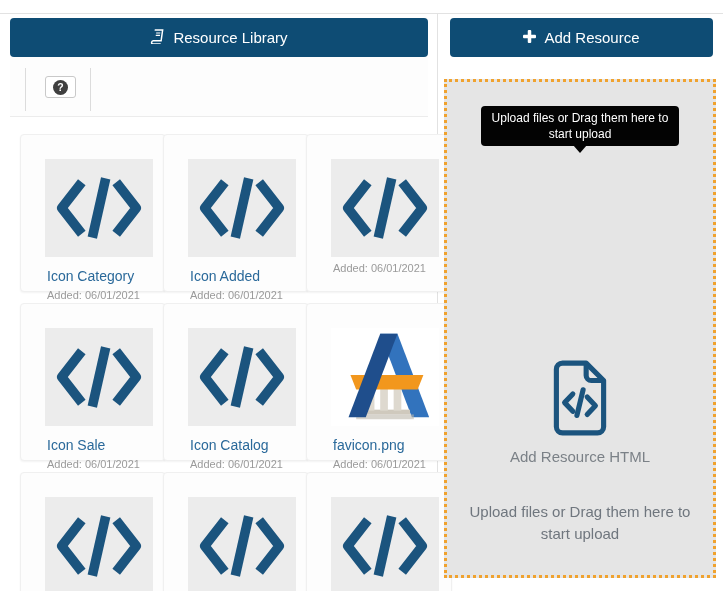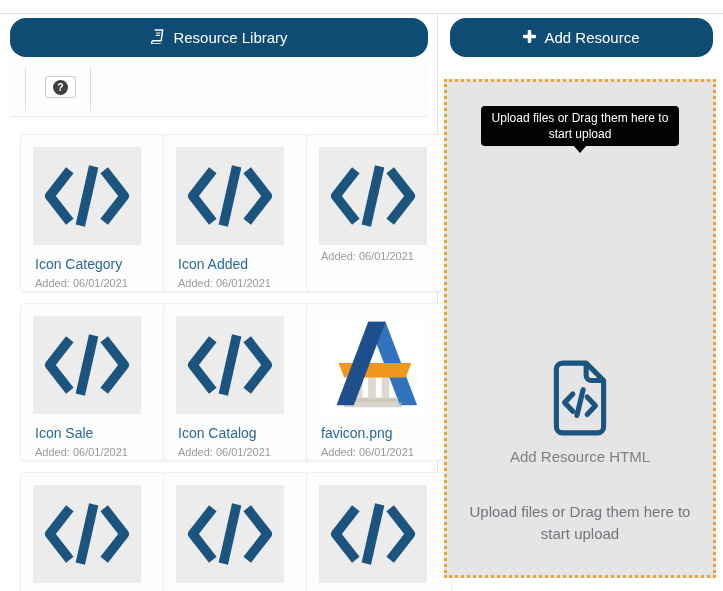--- a/index.html
+++ b/index.html
@@ -3,38 +3,38 @@
 <meta charset="utf-8">
 <style>
   * { margin:0; padding:0; box-sizing:border-box; }
   html,body { width:723px; height:591px; background:#ffffff; overflow:hidden;
               font-family:"Liberation Sans", sans-serif; position:relative; }
 
   .hairline-top { position:absolute; left:0; top:13px; width:723px; height:1px; background:#e2e2e2; }
   .col-divider  { position:absolute; left:437px; top:14px; height:577px; width:1px; background:#e2e2e2; }
 
   
-  .panel-header { height:39px; background:#0e4c74; border-radius:16px; color:#fff;
+  .panel-header { height:39px; background:#0e4c74; border-radius:4px; color:#fff;
                   display:flex; align-items:center; justify-content:center; gap:8px; font-size:15px; }
   .panel-header.bold { font-weight:normal; }
 
   
   .left-panel { position:absolute; left:10px; top:18px; width:418px; }
   .toolbar { position:relative; height:60px; background:#fdfdfd; border-bottom:1px solid #ececec; }
   .toolbar .sep { position:absolute; top:11px; height:43px; width:1px; background:#dcdcdc; }
   .sep-1 { left:15px; } .sep-2 { left:80px; }
   .help-btn { position:absolute; left:35px; top:19px; width:31px; height:22px; background:#fff;
               border:1px solid #c9c9c9; border-radius:3px; display:flex; align-items:center; justify-content:center; cursor:pointer; }
   .help-circle { width:15px; height:15px; border-radius:50%; background:#3f3f3f; color:#fff;
                  font-size:10.5px; font-weight:bold; display:flex; align-items:center; justify-content:center; }
 
   .cards-grid { position:absolute; left:10px; top:116px; width:408px;
                 display:grid; grid-template-columns:repeat(3,122px); column-gap:21px; row-gap:11px; }
   .card { width:146px; height:158px; background:#fdfdfd; border:1px solid #f0f0f0; border-radius:4px;
-          box-shadow:0 1px 2px rgba(0,0,0,0.05); padding:12px; cursor:pointer; }
+          box-shadow:0 1px 2px rgba(0,0,0,0.05); padding:24px; cursor:pointer; }
   .icon-area { width:108px; height:98px; background:#ececec; display:flex; align-items:center; justify-content:center; }
   .icon-area.white { background:#ffffff; }
   .card-title { margin-top:11px; padding-left:2px; font-size:14px; color:#2a699a; white-space:nowrap; overflow:hidden; }
   .card-date  { margin-top:5px;  padding-left:2px; font-size:11px; color:#9a9a9a; white-space:nowrap; }
 
   
   .right-panel { position:absolute; left:450px; top:18px; width:263px; cursor:pointer; }
   .dropzone { position:absolute; left:444px; top:79px; width:272px; height:499px;
               border:3px dotted #f0a22e; background:#e5e5e5; }
 

